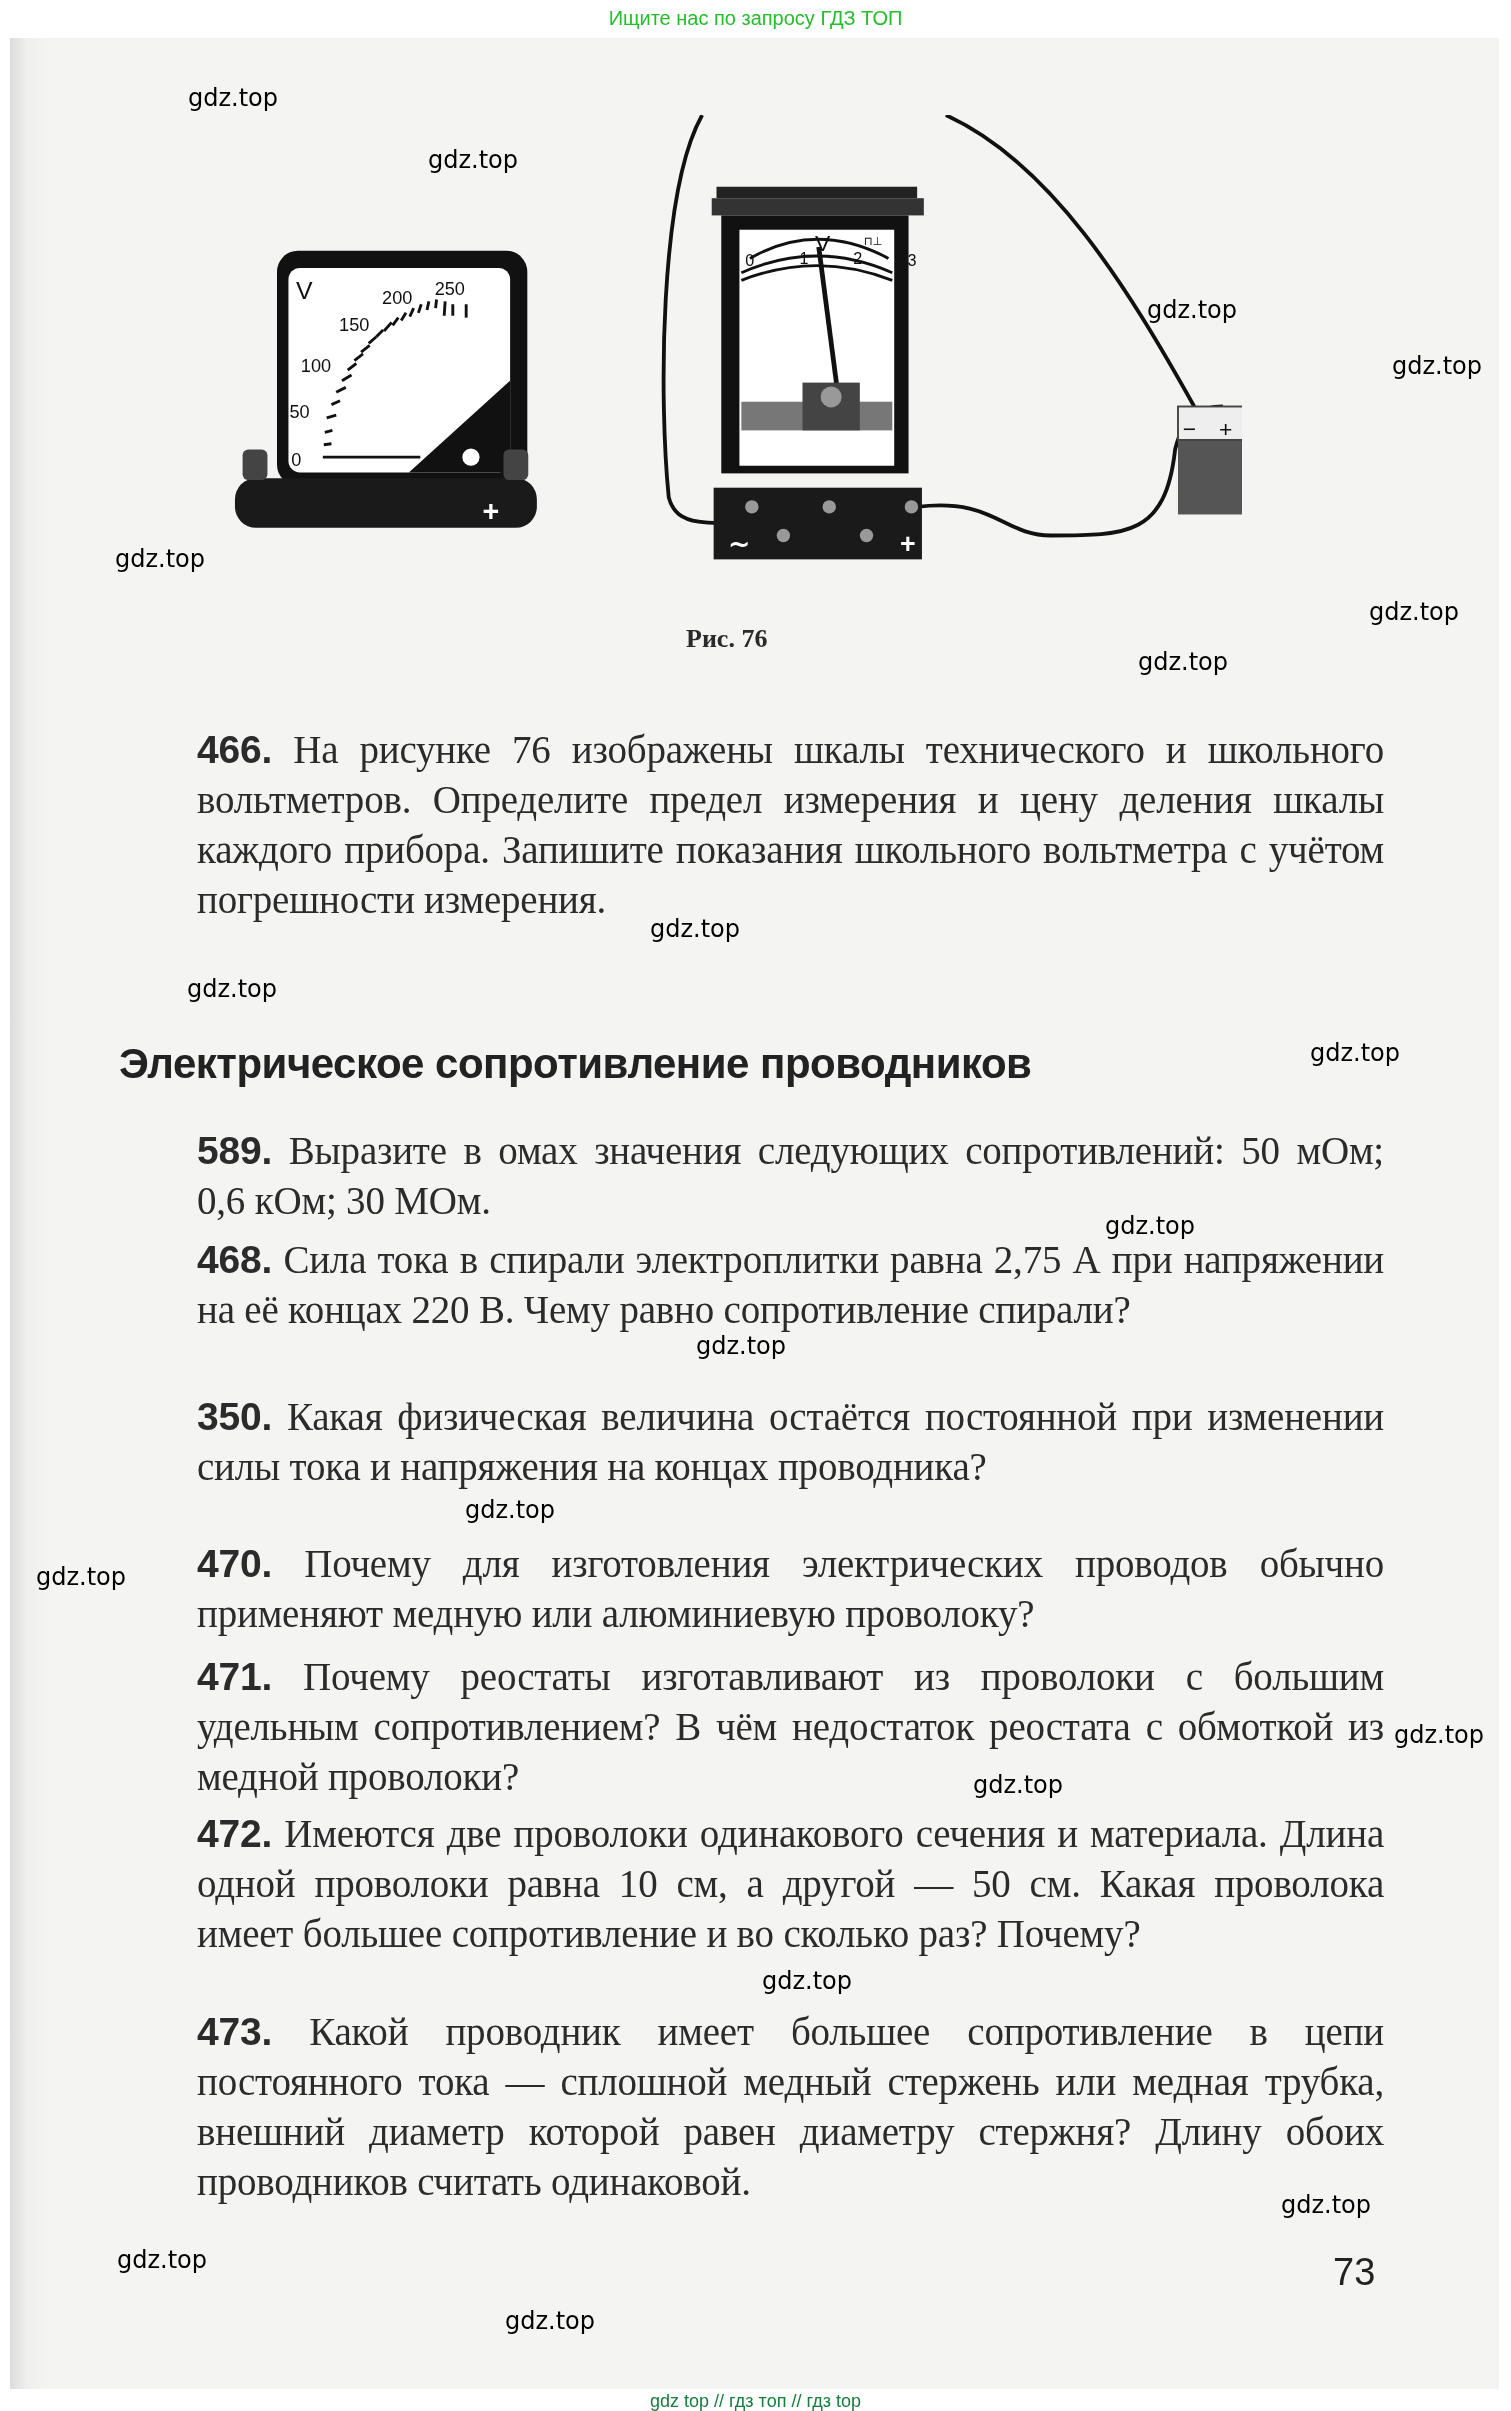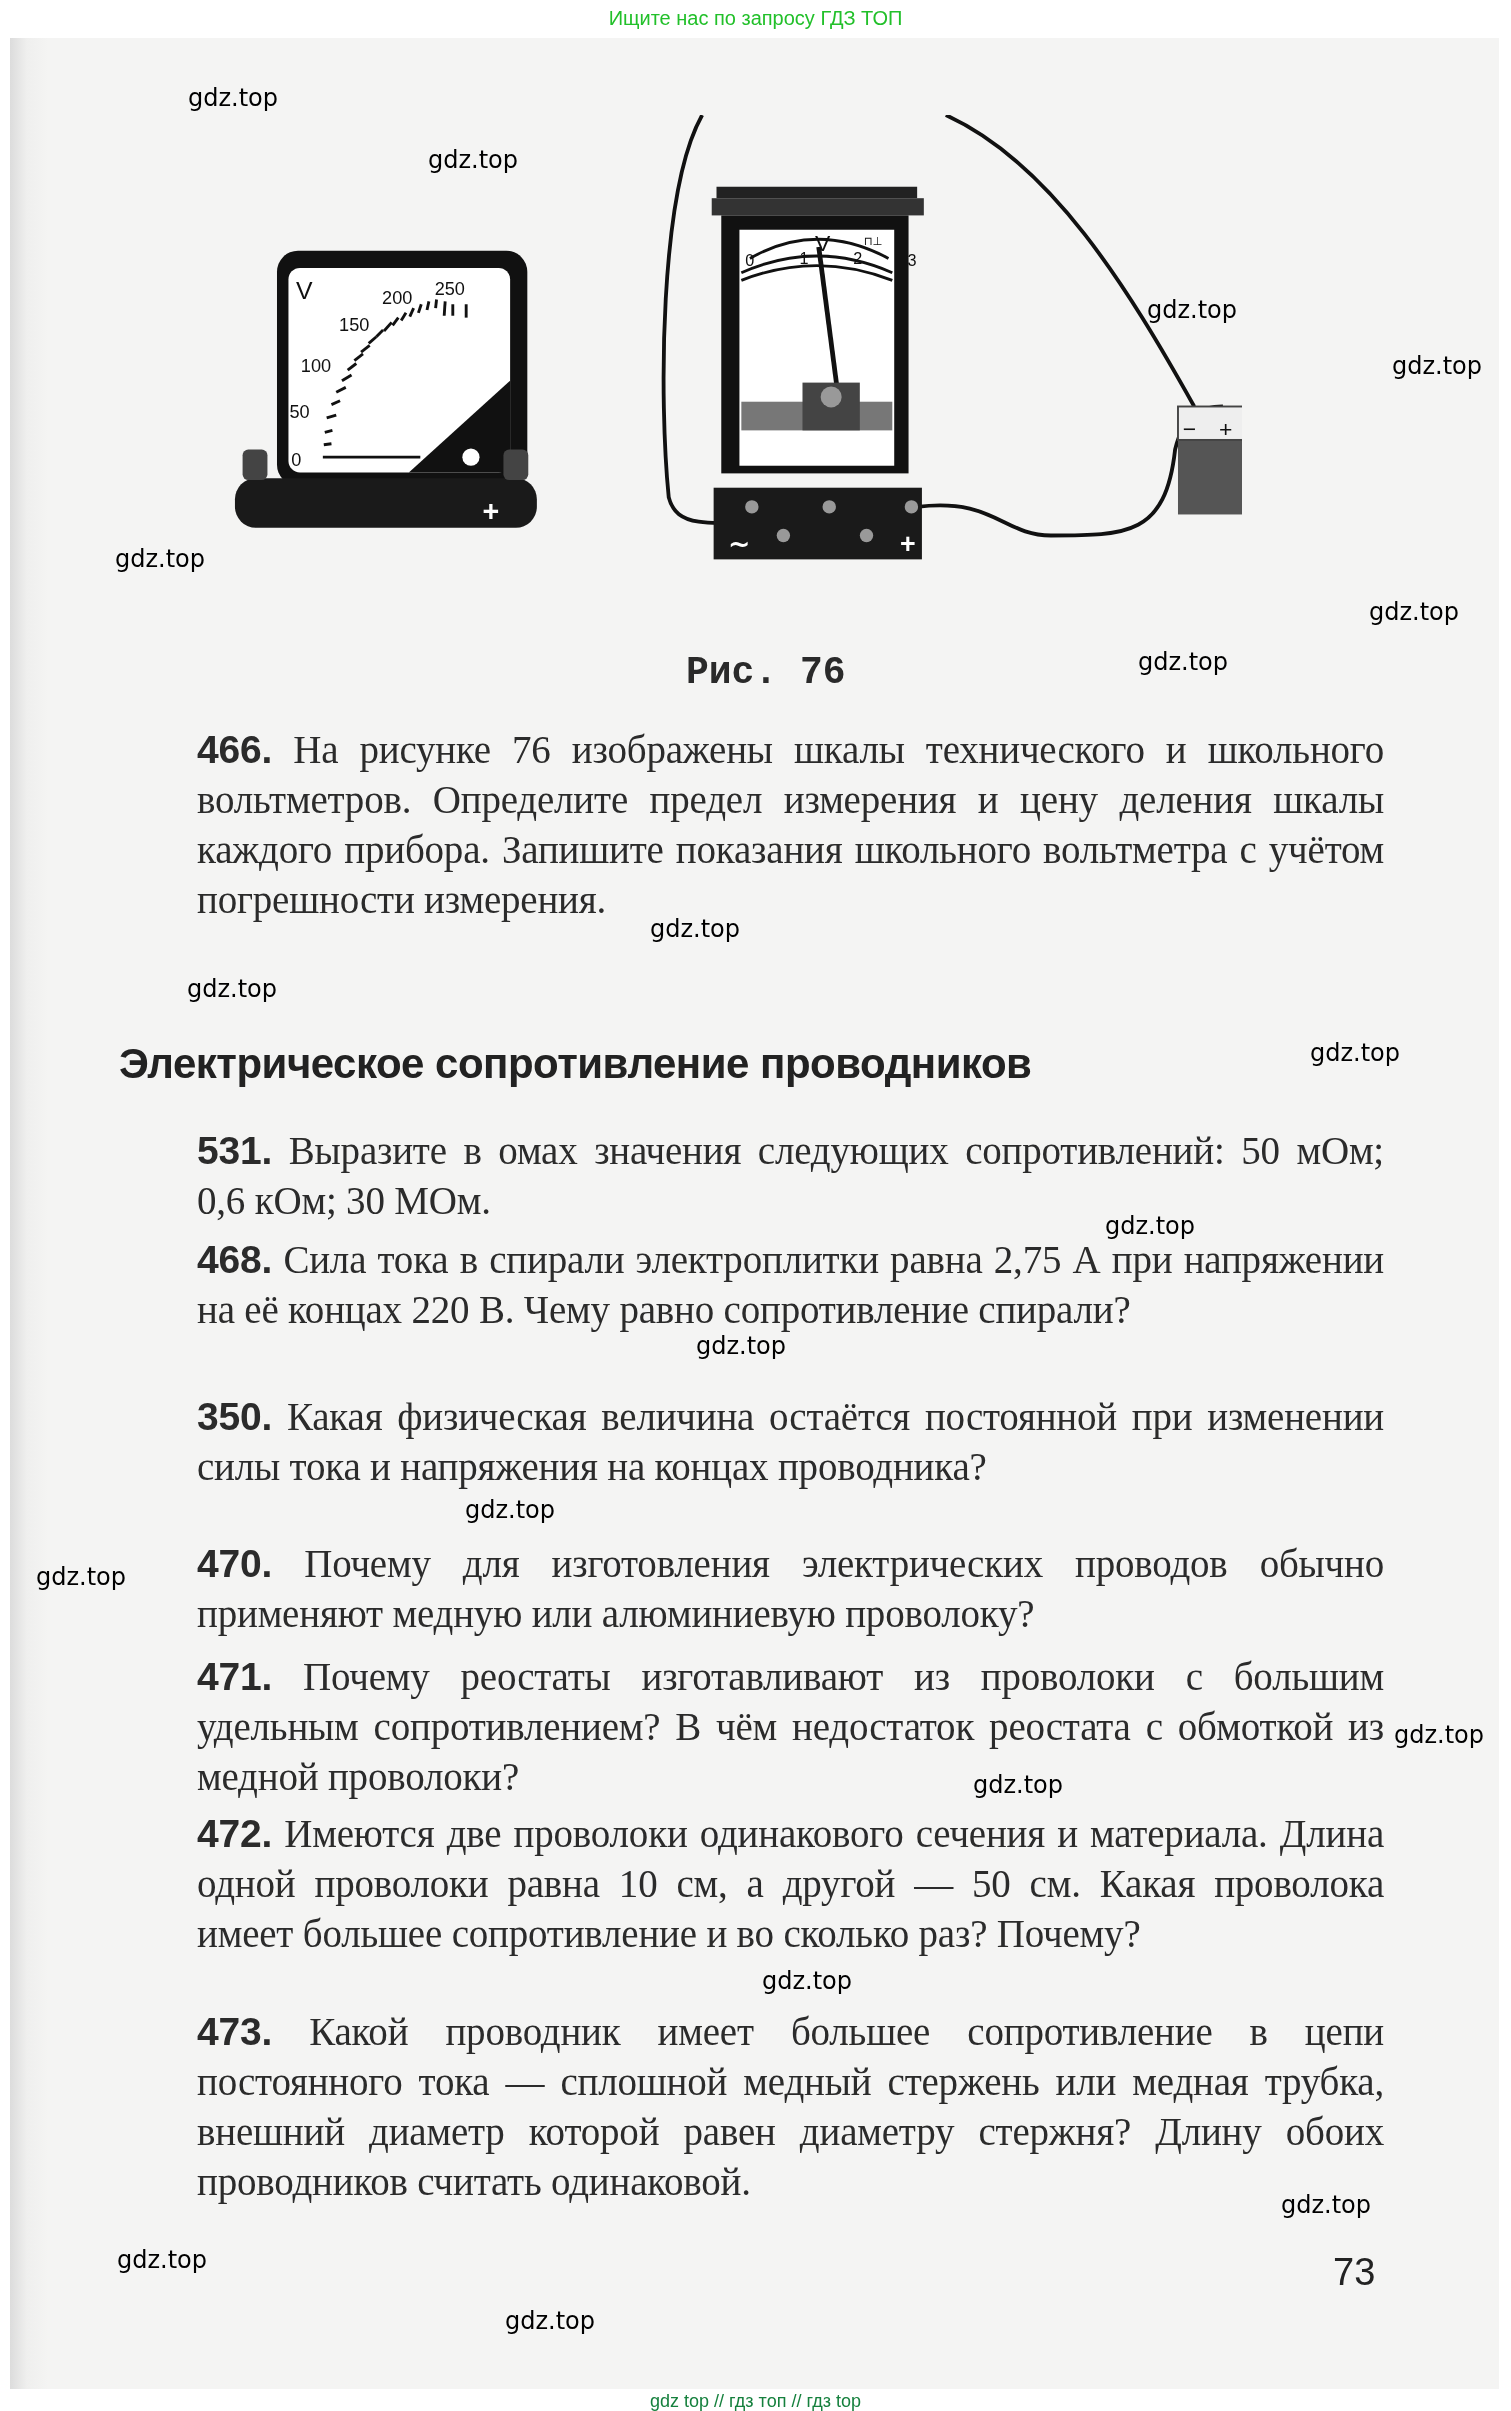--- a/index.html
+++ b/index.html
@@ -3,21 +3,21 @@
 <meta charset="utf-8">
 <style>
   html,body{margin:0;padding:0;}
   body{width:1511px;height:2412px;position:relative;background:#ffffff;overflow:hidden;font-family:"Liberation Serif",serif;}
   .top-banner{position:absolute;left:0;top:0;width:1511px;height:36px;text-align:center;line-height:36px;color:#22c02a;font-family:"Liberation Sans",sans-serif;font-size:20px;}
   .page{position:absolute;left:9.6px;top:38px;width:1489px;height:2351px;background:#f3f3f2;
         background-image:linear-gradient(90deg,#dcdcdc 0px,#efefee 17px,#f4f4f3 38px,#f4f4f3 100%);}
   .bottom-banner{position:absolute;left:0;top:2390px;width:1511px;height:22px;text-align:center;line-height:22px;color:#15803d;font-family:"Liberation Sans",sans-serif;font-size:18px;}
   .wm{position:absolute;font-family:"DejaVu Sans",sans-serif;font-size:24px;color:#000000;white-space:nowrap;}
   .figure{position:absolute;left:191px;top:115px;width:1051px;height:497px;}
-  .fig-caption{position:absolute;left:686px;top:624px;font-family:Liberation Mono, monospace;font-weight:bold;font-size:38px;color:#2a2a2a;margin-top:27px;}
+  .fig-caption{position:absolute;left:686px;top:624px;font-family:Liberation Serif, serif;font-weight:bold;font-size:26px;color:#2a2a2a;}
   .text{position:absolute;left:117px;width:1267px;color:#2b2b2b;font-size:39px;line-height:50px;text-align:justify;text-align-last:left;letter-spacing:-0.2px;}
   .num{font-family:"Liberation Sans",sans-serif;font-weight:bold;font-size:39px;color:#2b2b2b;}
   .indent{padding-left:80px;}
   .section-title{position:absolute;left:119px;top:1040px;font-family:"Liberation Sans",sans-serif;font-weight:bold;font-size:42px;color:#222;letter-spacing:-0.5px;}
   .page-num{position:absolute;left:1333px;top:2251px;font-family:Liberation Sans, sans-serif;font-size:38px;color:#222;text-align:right;}
 </style>
 </head>
 <body>
 
 <div class="top-banner">Ищите нас по запросу ГДЗ ТОП</div>
@@ -110,21 +110,21 @@
 
 <div class="fig-caption">Рис. 76</div>
 
 <div class="text" style="top:725px;">
   <div class="indent"><span class="num">466.</span> <span>На рисунке 76 изображены шкалы технического и школьного вольтметров. Определите предел измерения и цену деления шкалы каждого прибора. Запишите показания школьного вольтметра с учётом погрешности измерения.</span></div>
 </div>
 
 <div class="section-title">Электрическое сопротивление проводников</div>
 
 <div class="text" style="top:1126px;">
-  <div class="indent"><span class="num">531.</span> <span>Выразите в омах значения следующих сопротивлений: 50 мОм; 0,6 кОм; 30 МОм.</span></div>
+  <div class="indent"><span class="num">589.</span> <span>Выразите в омах значения следующих сопротивлений: 50 мОм; 0,6 кОм; 30 МОм.</span></div>
 </div>
 <div class="text" style="top:1235px;">
   <div class="indent"><span class="num">468.</span> <span>Сила тока в спирали электроплитки равна 2,75 А при напряжении на её концах 220 В. Чему равно сопротивление спирали?</span></div>
 </div>
 <div class="text" style="top:1392px;">
   <div class="indent"><span class="num">350.</span> <span>Какая физическая величина остаётся постоянной при изменении силы тока и напряжения на концах проводника?</span></div>
 </div>
 <div class="text" style="top:1539px;">
   <div class="indent"><span class="num">470.</span> <span>Почему для изготовления электрических проводов обычно применяют медную или алюминиевую проволоку?</span></div>
 </div>

